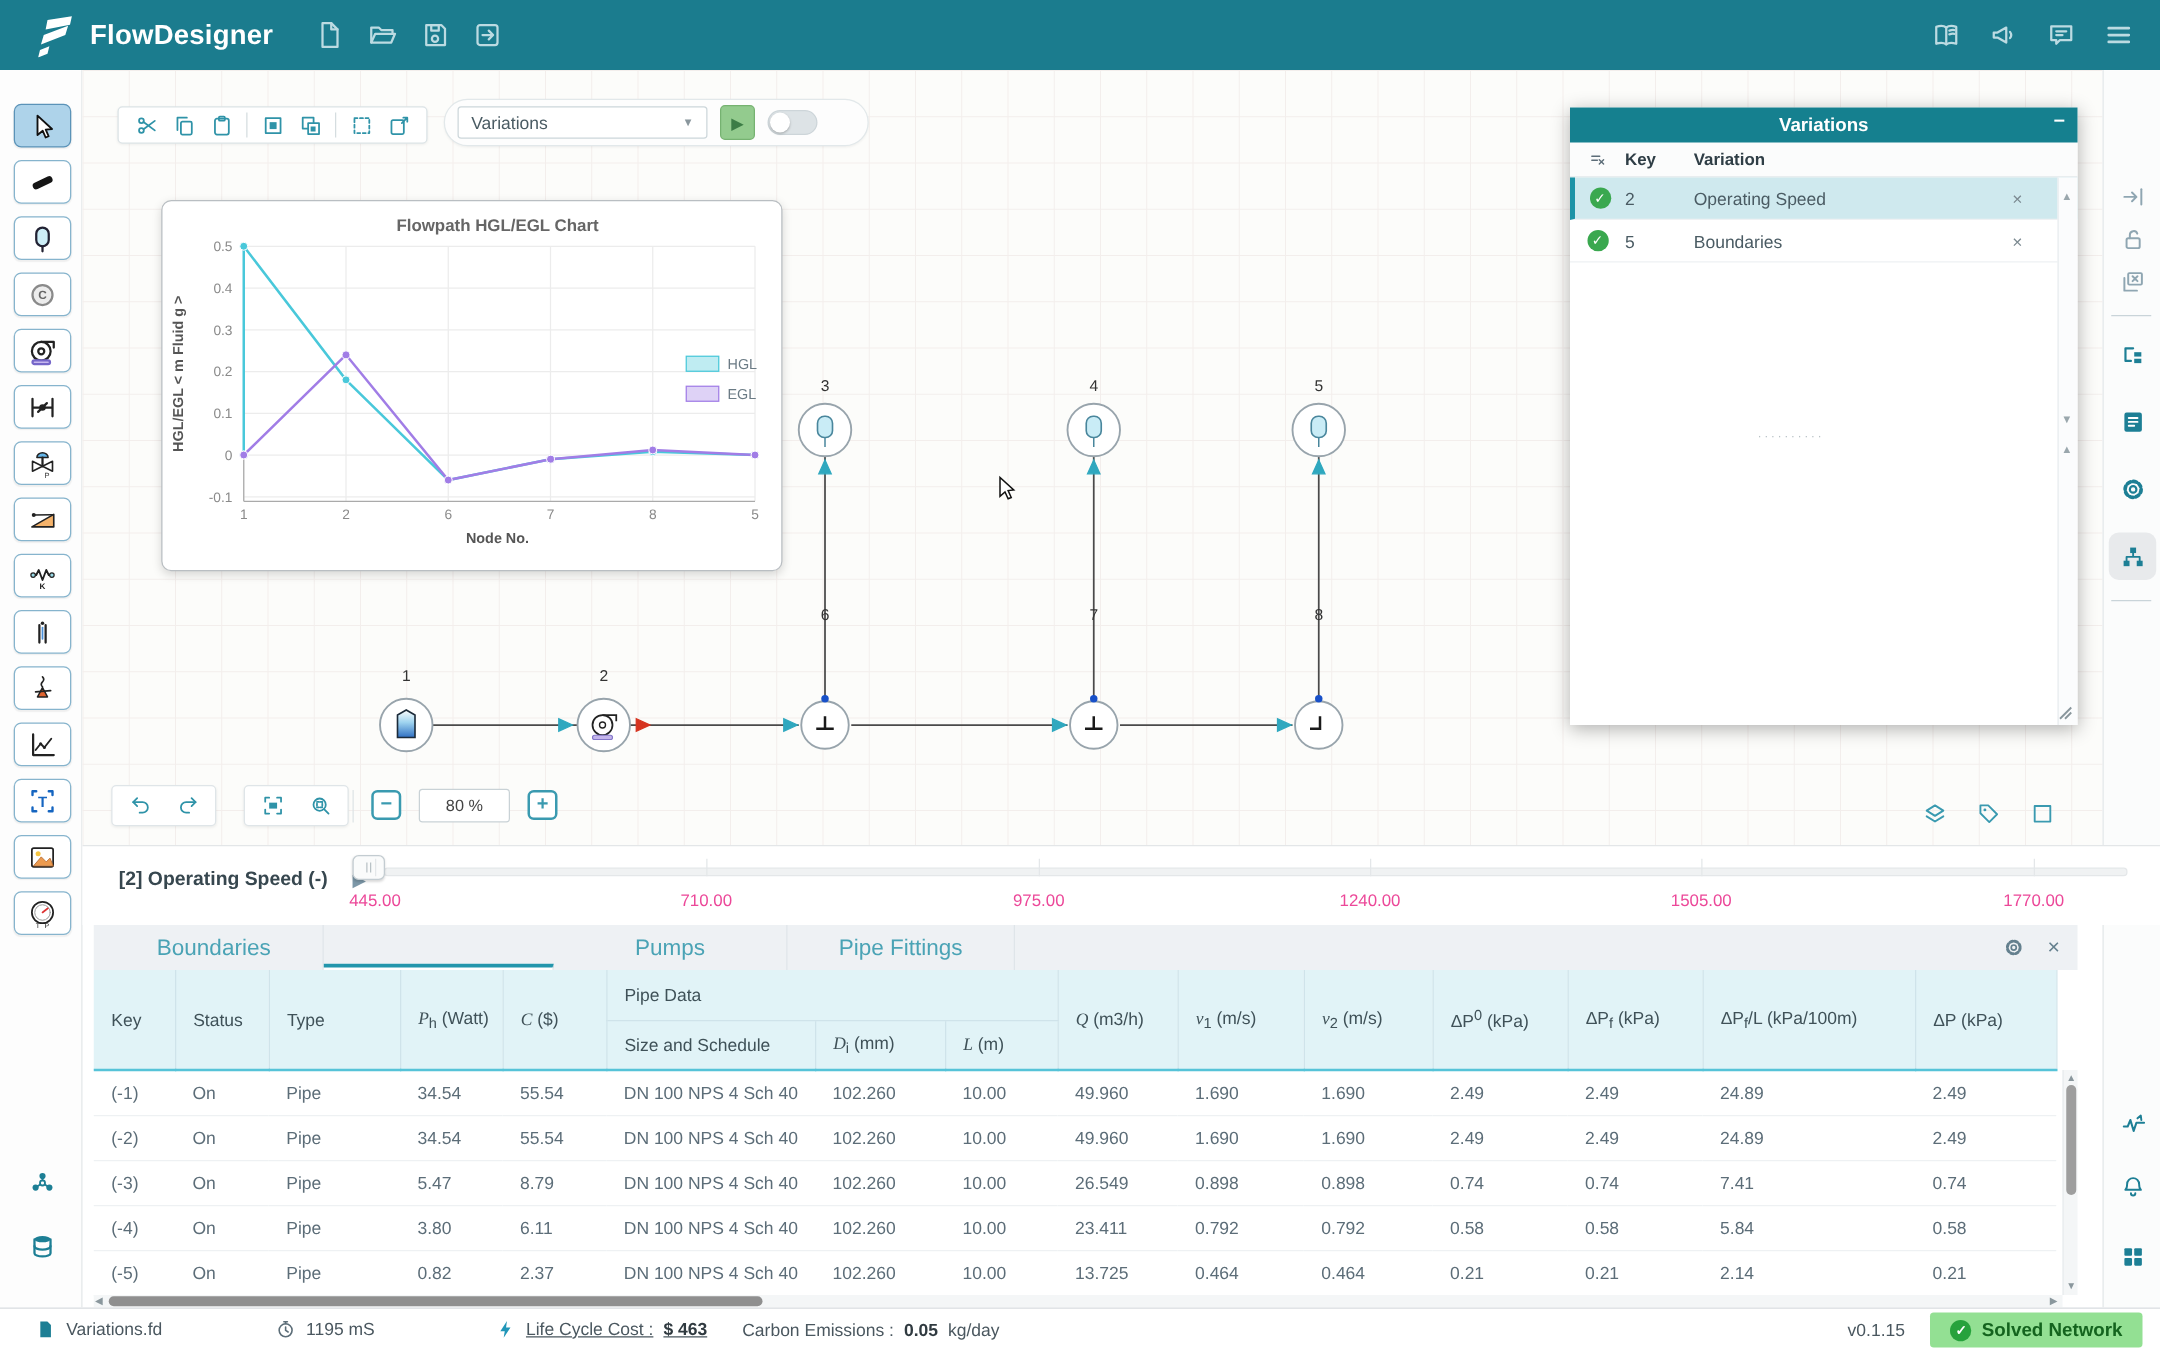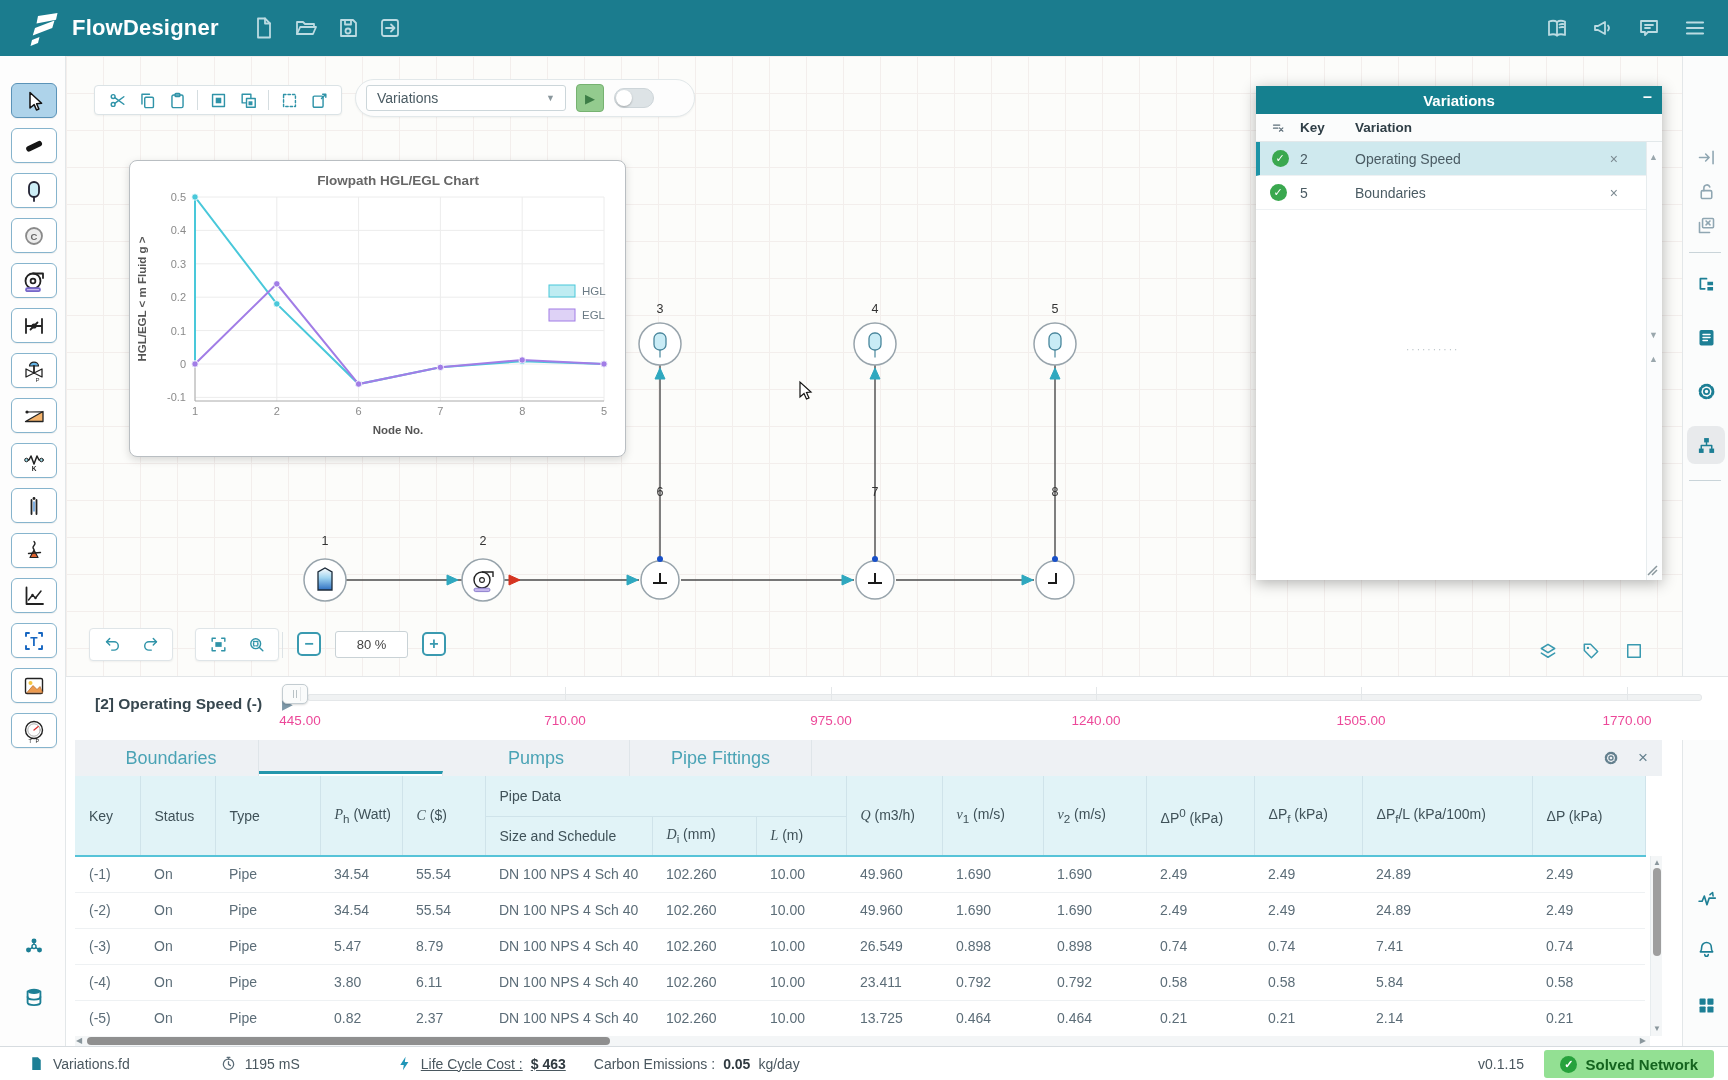--- a/index.html
+++ b/index.html
@@ -95,21 +95,21 @@
   table.grid td{color:#5c6d78;padding:0 0 0 14px;border-bottom:1px solid #eef1f3;height:36px;white-space:nowrap;overflow:hidden;}
   table.grid i{font-family:"Liberation Serif",serif;font-style:italic;}
   .vscroll{position:absolute;left:1575px;top:80px;width:12px;height:180px;background:#f4f6f7;border-left:1px solid #e7ecee;}
   .vthumb{position:absolute;left:2px;top:12px;width:8px;height:88px;background:#9e9e9e;border-radius:4px;}
   .hscroll{position:absolute;left:0;top:260px;width:1575px;height:10px;background:#f4f6f7;}
   .hthumb{position:absolute;left:12px;top:1px;width:523px;height:8px;background:#8f8f8f;border-radius:4px;}
   .scr-arrow{position:absolute;font-size:8px;color:#8a979d;}
   
   .statusbar{position:absolute;left:0;top:1046px;width:1728px;height:34px;background:#fff;border-top:1px solid #d7dce0;
              display:flex;align-items:center;font-size:14px;color:#4a575f;}
-  .sb-item{display:flex;align-items:center;gap:8px;}
+  .sb-item{display:flex;gap:8px;}
   .sb-bold{font-weight:bold;color:#303a40;}
   .badge{position:absolute;right:14px;top:3px;height:28px;background:#93e093;border-radius:3px;display:flex;
          align-items:center;gap:8px;padding:0 16px;color:#14641e;font-weight:bold;font-size:15px;}
   .chk{width:17px;height:17px;border-radius:50%;background:#27a23c;color:#fff;font-size:11px;display:flex;
        align-items:center;justify-content:center;}
 </style>
 </head>
 <body>
 
 <div class="app">

